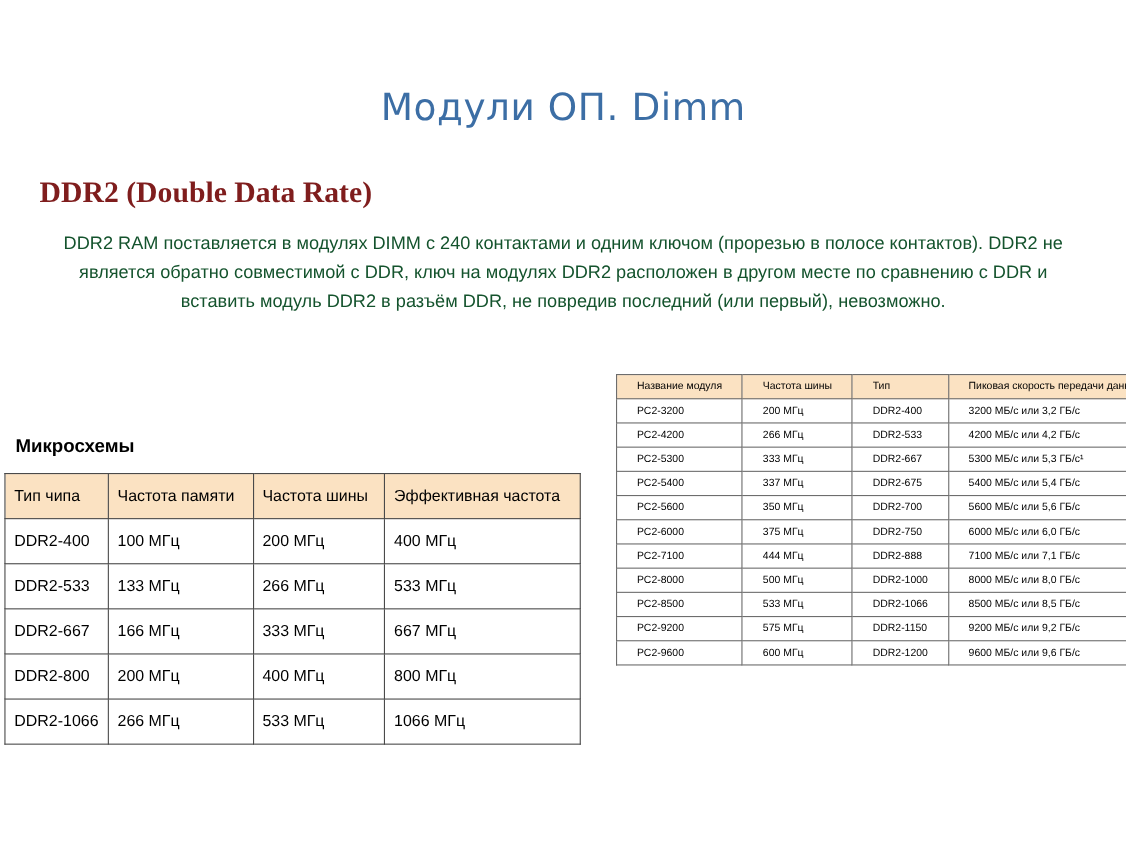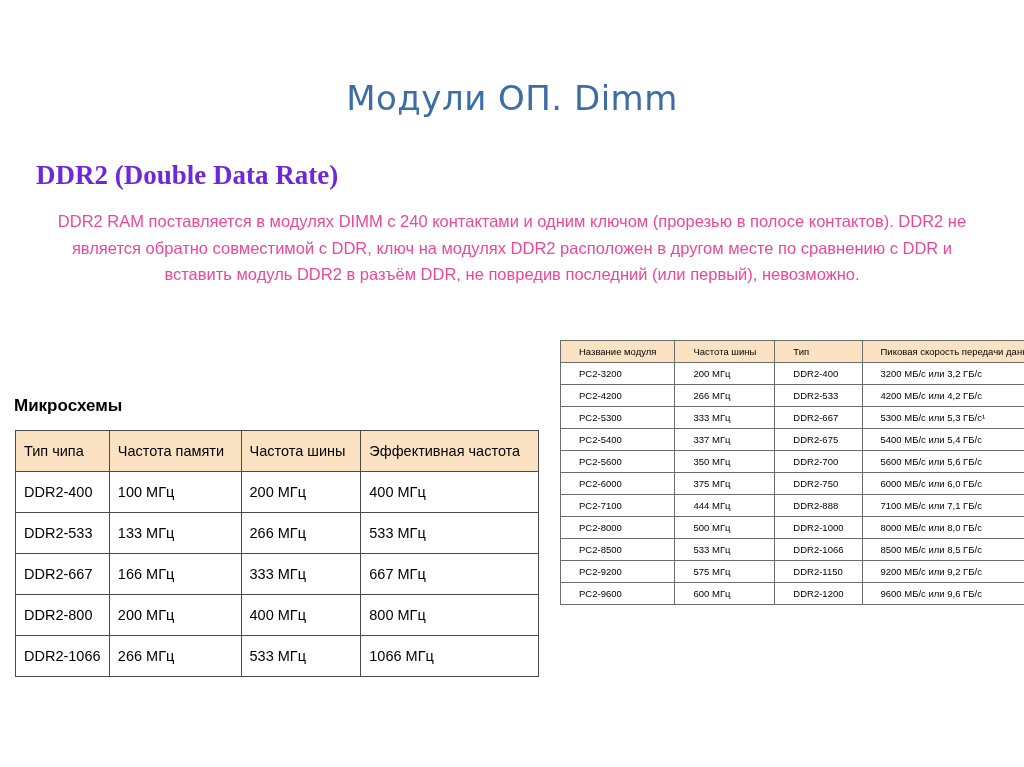--- a/index.html
+++ b/index.html
@@ -31,31 +31,31 @@
     font-family: "DejaVu Sans", sans-serif;
     letter-spacing: 0.5px;
   }
   .section-heading {
     position: absolute;
     top: 160px;
     left: 36px;
     font-family: "Liberation Serif", serif;
     font-weight: bold;
     font-size: 27px;
-    color: #6d28d9;
+    color: #7f1d1d;
   }
   .body-text {
     position: absolute;
     top: 208px;
     left: 36px;
     width: 952px;
     font-size: 16.5px;
     line-height: 1.62;
     text-align: center;
-    color: #ec4899;
+    color: #14532d;
   }
   .chips-label {
     position: absolute;
     top: 396px;
     left: 4px;
     font-size: 17px;
     font-weight: bold;
     color: #000000;
     margin-left: 10px;
   }
@@ -63,21 +63,20 @@
   
   table {
     border-collapse: collapse;
   }
   .left-table {
     position: absolute;
     top: 430px;
     left: 4px;
     width: 524px;
     font-size: 14.5px;
-    margin-left: 11px;
   }
   .left-table th,
   .left-table td {
     border: 1px solid #4a4a4a;
     padding: 9px 8px;
     text-align: left;
     font-weight: normal;
     height: 22px;
     vertical-align: middle;
     background: #ffffff;

